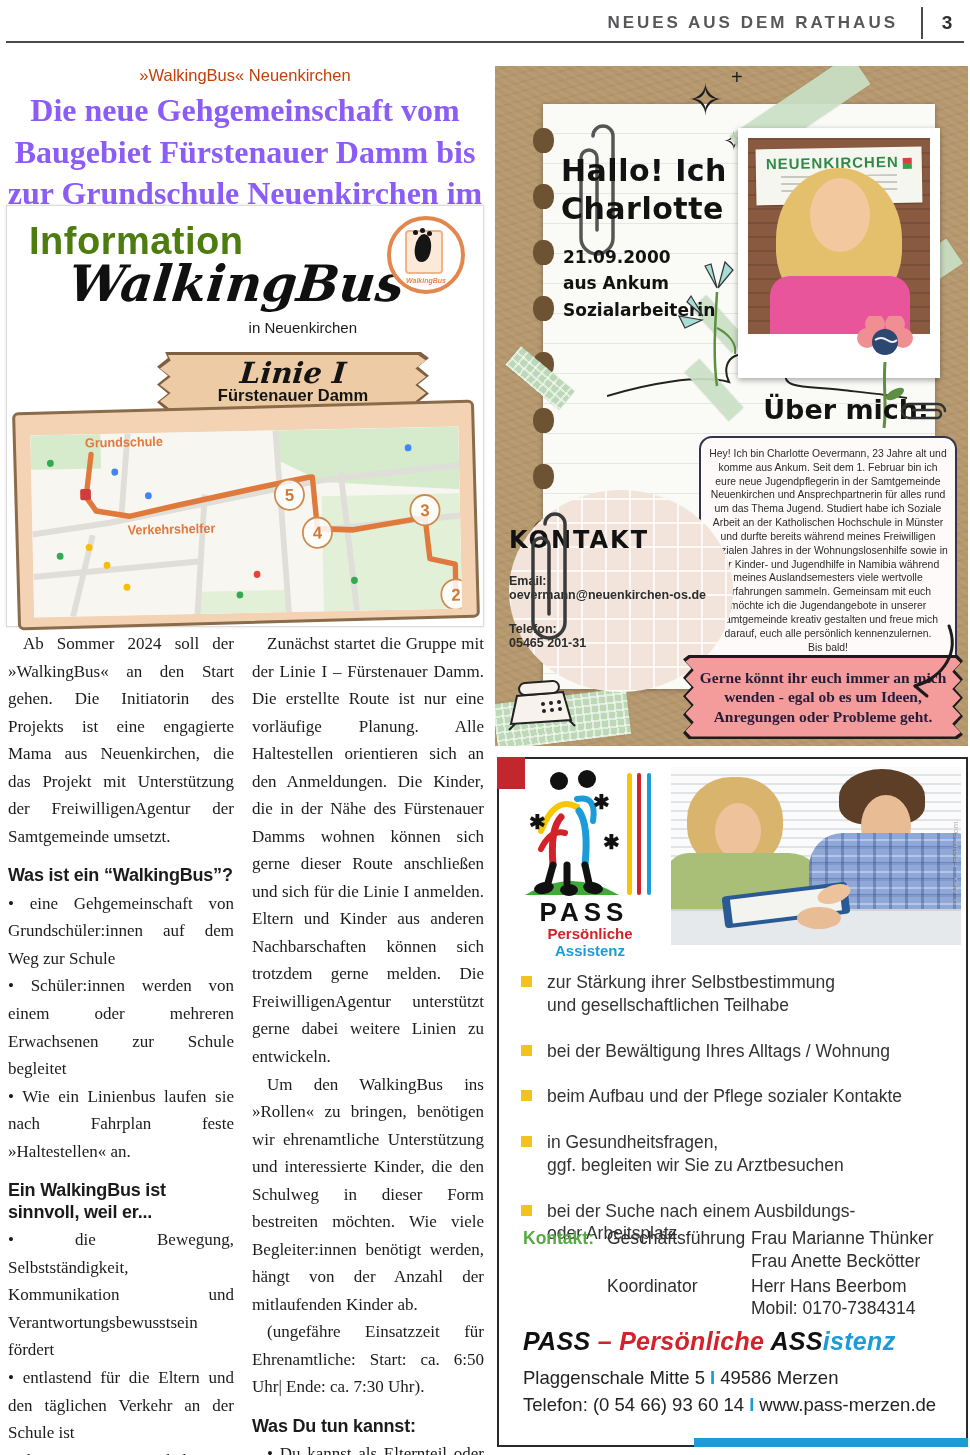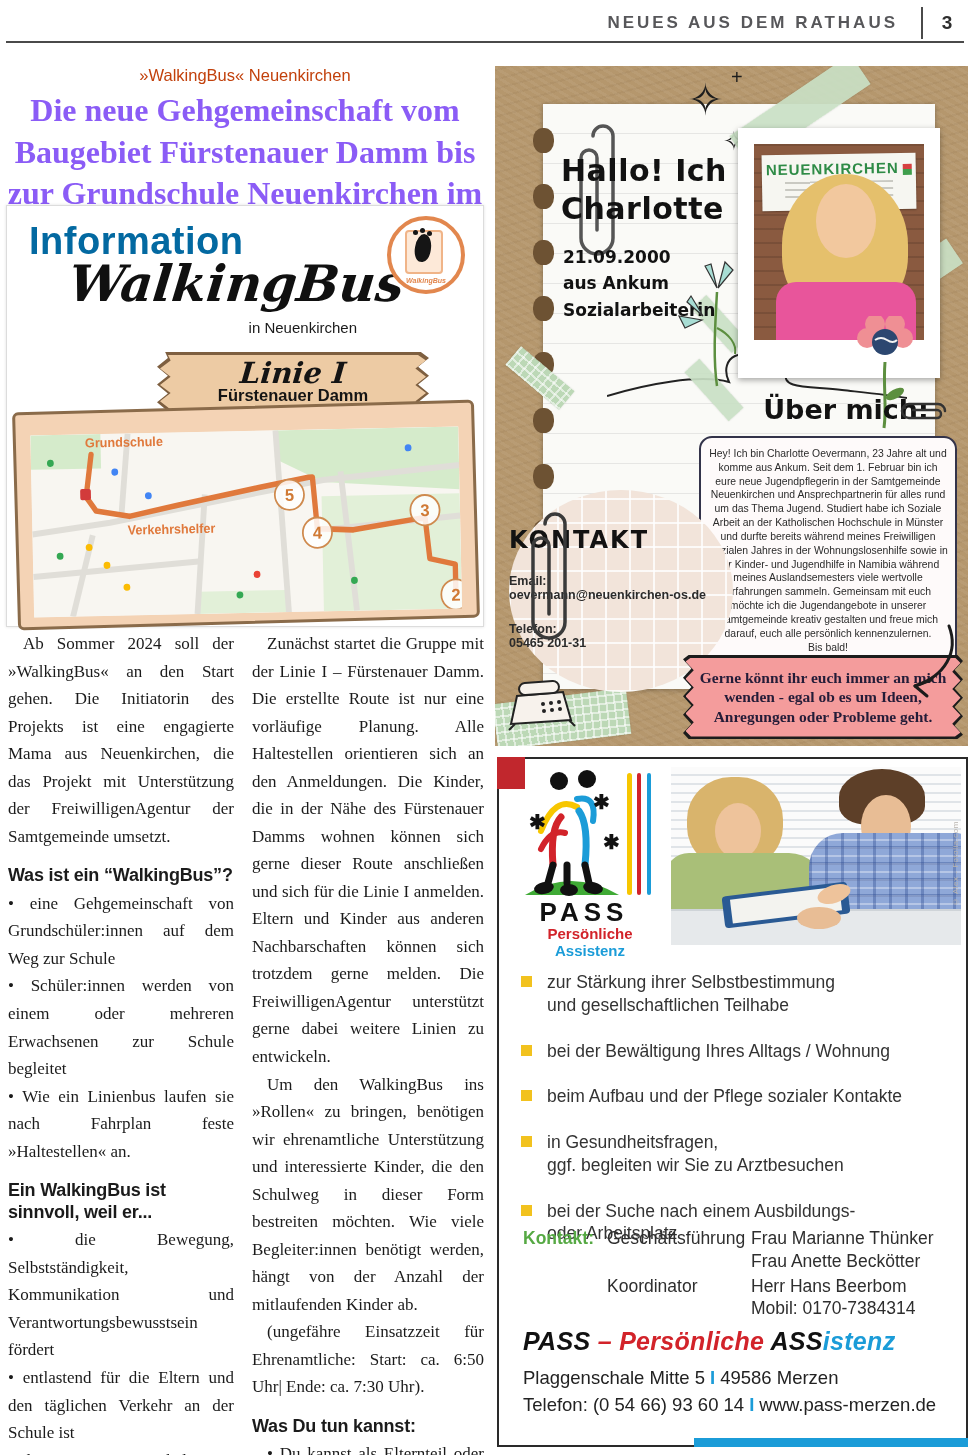--- a/index.html
+++ b/index.html
@@ -10,21 +10,21 @@
   .hdr-div{position:absolute;top:7px;left:921px;width:2px;height:32px;background:#4a4a4a;}
   .hdr-page{position:absolute;top:12px;left:930px;width:34px;text-align:center;font-size:19px;font-weight:bold;color:#2e2e2e;}
   .hdr-rule{position:absolute;top:41px;left:6px;right:6px;height:2px;background:#4a4a4a;}
 
   
   .kicker{position:absolute;top:66px;left:6px;width:478px;text-align:center;font-size:16.5px;color:#c2410c;}
   .a-title{position:absolute;top:90px;left:0;width:490px;text-align:center;font-family:"Liberation Serif",serif;font-weight:600;font-size:32px;line-height:1.3;color:#8b5cf6;}
 
   
   .poster{position:absolute;top:205px;left:6px;width:476px;height:420px;background:#fff;border:1px solid #dcdcdc;box-shadow:0 0 3px rgba(0,0,0,.12);}
-  .p-heading{position:absolute;top:14px;left:22px;font-size:38px;font-weight:800;letter-spacing:.5px;color:#0369a1;}
+  .p-heading{position:absolute;top:14px;left:22px;font-size:38px;font-weight:800;letter-spacing:.5px;color:#4d7c0f;}
   .p-script{position:absolute;top:48px;left:62px;width:300px;text-align:center;font-family:"DejaVu Serif",serif;font-style:italic;font-weight:bold;font-size:50px;color:#101010;transform:skewX(-6deg);}
   .p-sub{position:absolute;top:113px;left:150px;width:200px;text-align:right;font-size:15px;color:#1a1a1a;}
   .p-logo{position:absolute;top:10px;right:18px;width:70px;height:70px;border-radius:50%;border:4px solid #e2874e;background:#fff;overflow:hidden;}
   .p-logo .bus{position:absolute;left:14px;top:10px;width:34px;height:40px;border:2px solid #f0b488;border-radius:4px;background:#fde9d8;}
   .p-logo .foot{position:absolute;left:24px;top:14px;width:16px;height:28px;background:#151515;border-radius:50% 50% 45% 45%;transform:rotate(8deg);}
   .p-logo .toe{position:absolute;width:5px;height:5px;background:#151515;border-radius:50%;}
   .p-logo .label{position:absolute;bottom:6px;left:0;right:0;text-align:center;font-size:7px;font-style:italic;font-weight:bold;color:#e2874e;}
   .banner-out{position:absolute;top:146px;left:150px;width:272px;height:74px;background:#7e5f40;clip-path:polygon(3% 0,97% 0,100% 8%,96% 20%,100% 32%,96% 44%,100% 56%,96% 68%,100% 80%,97% 92%,94% 100%,6% 100%,0 92%,4% 80%,0 68%,4% 56%,0 44%,4% 32%,0 20%,4% 8%);padding:0;}
   .banner-in{position:absolute;inset:3px;background:#edcba4;clip-path:polygon(3% 0,97% 0,100% 8%,96% 20%,100% 32%,96% 44%,100% 56%,96% 68%,100% 80%,97% 92%,94% 100%,6% 100%,0 92%,4% 80%,0 68%,4% 56%,0 44%,4% 32%,0 20%,4% 8%);text-align:center;}
   .banner-line{font-family:"DejaVu Serif",serif;font-style:italic;font-weight:bold;font-size:29px;color:#141414;line-height:1.05;margin-top:3px;transform:skewX(-5deg);}
@@ -44,21 +44,21 @@
   
   .scrap{position:absolute;top:66px;left:495px;width:473px;height:680px;background:#b5976d;background-image:repeating-linear-gradient(32deg,rgba(255,255,255,.05) 0 3px,transparent 3px 7px),repeating-linear-gradient(-15deg,rgba(90,60,30,.06) 0 2px,transparent 2px 9px);overflow:hidden;}
   .paper{position:absolute;left:48px;top:38px;width:392px;height:585px;background:#fafaf7;background-image:repeating-linear-gradient(to bottom,transparent 0 29px,#e6e6e4 29px 30px);box-shadow:0 1px 5px rgba(0,0,0,.3);}
   .hole{position:absolute;width:21px;height:25px;background:#6d5233;border-radius:46%;left:38px;}
   .tape{position:absolute;background:rgba(201,223,196,.92);box-shadow:0 0 2px rgba(0,0,0,.12);}
   .tape.plaid{background-color:#bcd8b6;background-image:repeating-linear-gradient(0deg,rgba(255,255,255,.55) 0 2px,transparent 2px 8px),repeating-linear-gradient(90deg,rgba(255,255,255,.55) 0 2px,transparent 2px 8px);}
   .hand{font-family:"DejaVu Sans",sans-serif;font-weight:bold;color:#121212;}
   .greet{position:absolute;left:66px;top:86px;font-size:30px;line-height:1.25;letter-spacing:.5px;}
   .detail{position:absolute;left:68px;top:178px;font-size:17px;line-height:1.55;white-space:pre-line;font-weight:bold;}
   .sparkle{position:absolute;color:#1d1d1d;}
-  .polaroid{position:absolute;left:243px;top:62px;width:202px;height:250px;background:#fff;box-shadow:0 2px 6px rgba(0,0,0,.35);padding:16px;box-sizing:border-box;}
+  .polaroid{position:absolute;left:243px;top:62px;width:202px;height:250px;background:#fff;box-shadow:0 2px 6px rgba(0,0,0,.35);padding:10px;box-sizing:border-box;}
   .photo1{position:relative;width:100%;height:196px;background:#8a5a40;background-image:repeating-linear-gradient(to bottom,rgba(0,0,0,.12) 0 2px,transparent 2px 14px);overflow:hidden;}
   .sign{position:absolute;top:10px;left:8px;right:8px;height:56px;background:#f6f6f1;transform:rotate(-1deg);box-shadow:0 1px 2px rgba(0,0,0,.3);text-align:center;}
   .sign-txt{font-size:15px;font-weight:900;letter-spacing:1px;color:#2e8b46;margin-top:6px;}
   .sign-lines{margin:4px auto 0;width:70%;height:18px;background:repeating-linear-gradient(to bottom,#c9c9c2 0 2px,transparent 2px 7px);}
   .crest{display:inline-block;width:9px;height:11px;background:linear-gradient(#d64040 50%,#3f9e4c 50%);vertical-align:middle;margin-left:4px;}
   .w-hair{position:absolute;bottom:24px;left:28px;width:126px;height:142px;background:#e5c06c;border-radius:50% 50% 42% 42%;}
   .w-face{position:absolute;bottom:82px;left:62px;width:60px;height:74px;background:#f2c89e;border-radius:50%;}
   .w-body{position:absolute;bottom:0;left:22px;width:140px;height:58px;background:#e8559b;border-radius:20px 20px 0 0;}
   .heartline{position:absolute;left:112px;top:278px;}
   .flower1{position:absolute;left:182px;top:192px;}

